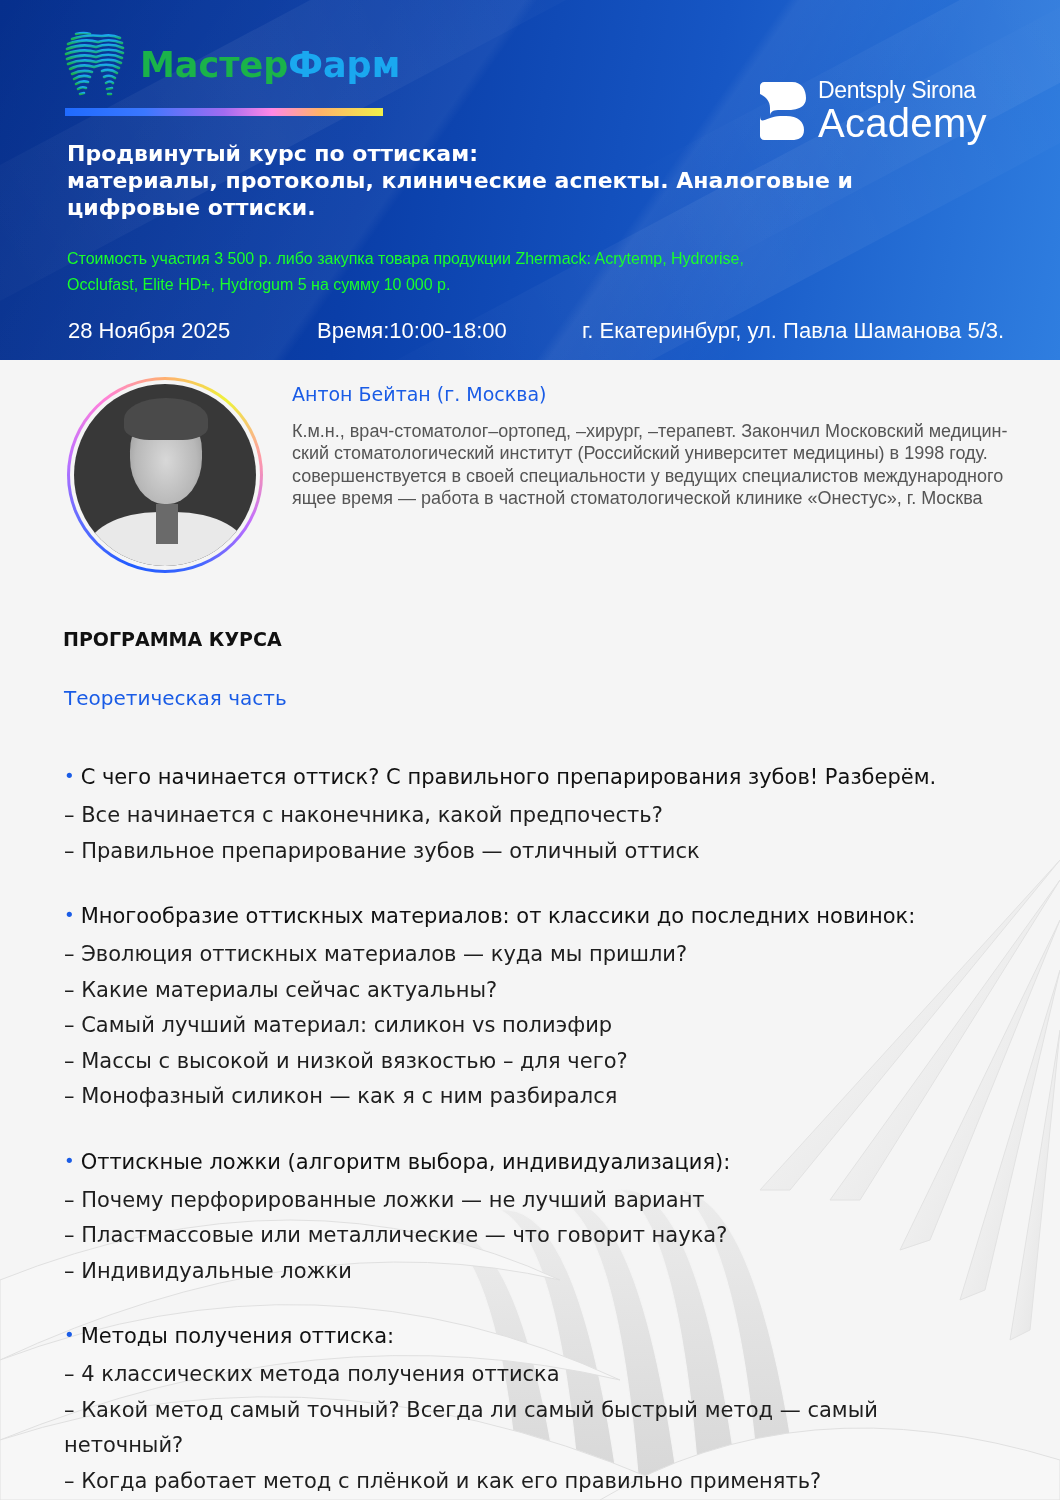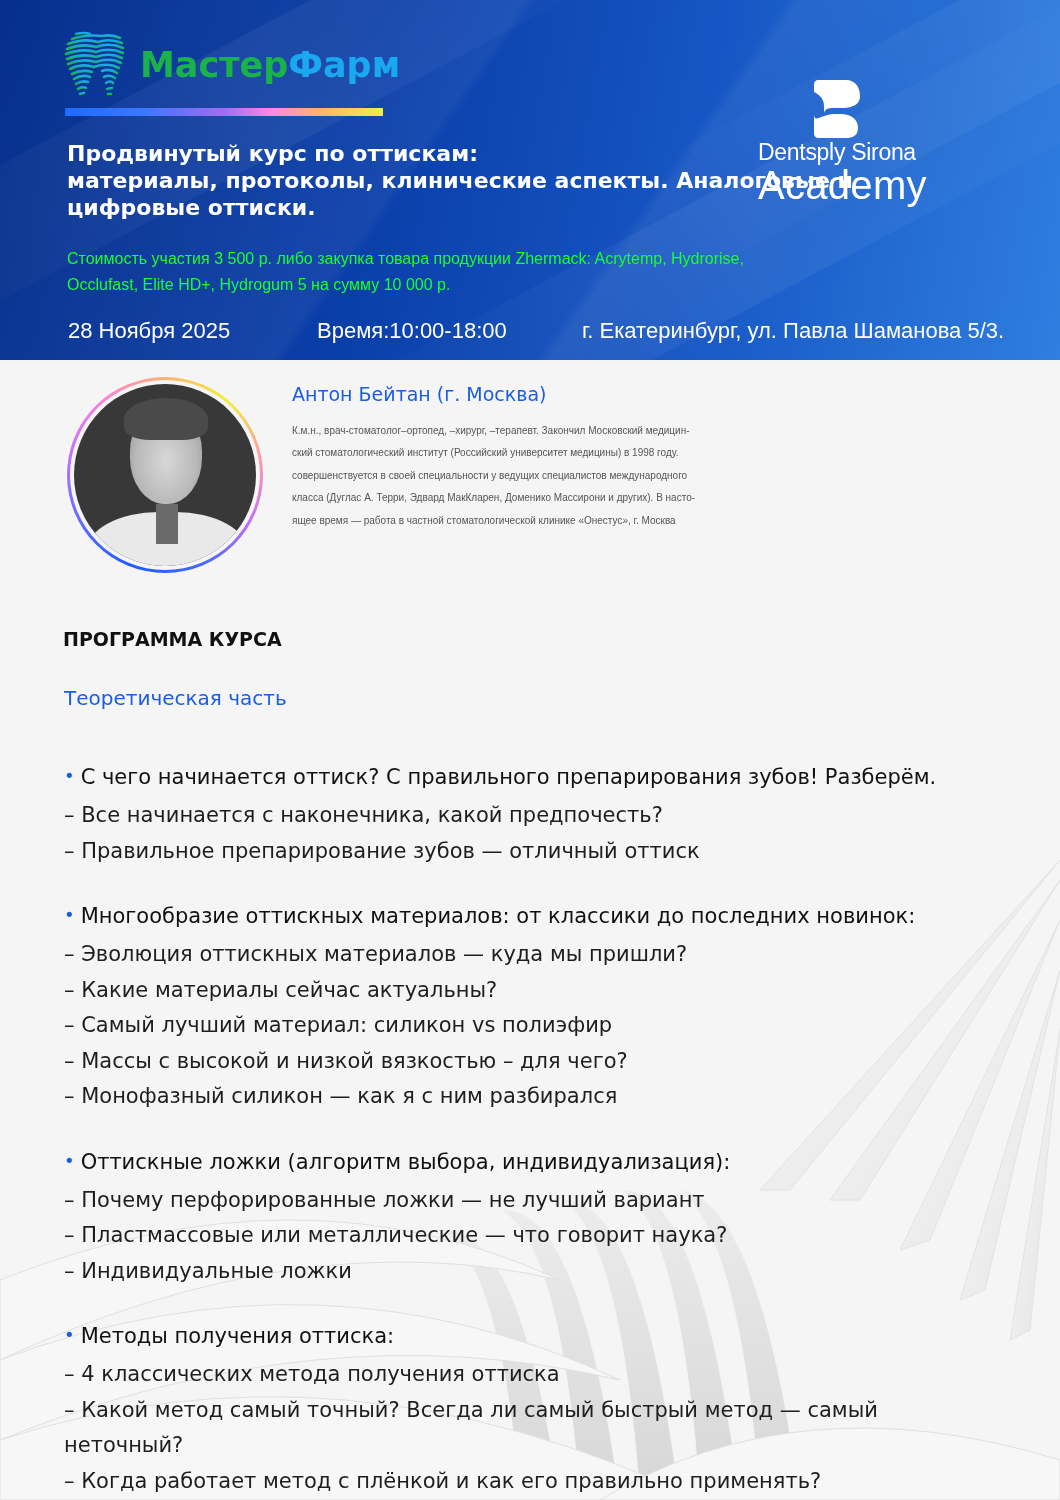--- a/index.html
+++ b/index.html
@@ -24,21 +24,21 @@
   }
   .logo-mf { position: absolute; left: 64px; top: 30px; display: flex; align-items: center; }
   .tooth-icon { width: 62px; height: 70px; margin-right: 14px; }
   .mf-text { font-family: "DejaVu Sans", sans-serif; font-weight: bold; font-size: 35px; letter-spacing: 0px; }
   .mf-a { color: #1ab34a; }
   .mf-b { color: #1aa8f0; }
   .gradient-bar {
     position: absolute; left: 65px; top: 108px; width: 318px; height: 8px;
     background: linear-gradient(90deg, #1f6bff 0%, #3b78ff 25%, #a16cf0 50%, #ff88e6 65%, #ffb36a 80%, #f0f04a 100%);
   }
-  .ds-logo { position: absolute; left: 758px; top: 78px; display: flex; align-items: center; flex-direction: column; }
+  .ds-logo { position: absolute; left: 758px; top: 78px; display: flex; align-items: center; }
   .ds-s-icon { width: 48px; height: 62px; margin-right: 12px; }
   .ds-text { color: #ffffff; font-family: "Liberation Sans", sans-serif; }
   .ds-line1 { font-size: 23px; line-height: 24px; letter-spacing: -0.3px; }
   .ds-line2 { font-size: 40px; line-height: 42px; letter-spacing: 0.3px; }
   .course-title {
     position: absolute; left: 67px; top: 140px; width: 880px;
     color: #ffffff; font-weight: bold; font-size: 22px; line-height: 27px;
     font-family: "DejaVu Sans", sans-serif;
   }
   .price {
@@ -74,21 +74,21 @@
   }
   .photo .collar {
     position: absolute; left: 82px; top: 120px; width: 22px; height: 40px; background: #6a6a6a;
   }
   .speaker-name {
     position: absolute; left: 292px; top: 383px; color: #1a5ce6; font-size: 19px;
     font-family: "DejaVu Sans", sans-serif;
   }
   .speaker-bio {
     position: absolute; left: 292px; top: 420px; width: 722px; color: #555555;
-    font-size: 10px; line-height: 22.4px; font-family: "Liberation Sans", sans-serif;
+    font-size: 18px; line-height: 22.4px; font-family: "Liberation Sans", sans-serif;
   }
   .program-title {
     position: absolute; left: 63px; top: 628px; font-weight: bold; font-size: 19px; color: #111;
     font-family: "DejaVu Sans", sans-serif;
   }
   .section-title {
     position: absolute; left: 64px; top: 686px; color: #1a5ce6; font-size: 20px;
     font-family: "DejaVu Sans", sans-serif;
   }
   .program { position: absolute; left: 64px; top: 730px; width: 970px; z-index: 2; }
@@ -170,21 +170,20 @@
       <div class="hair"></div>
     </div>
   </div>
 </div>
 
 <div class="speaker-name">Антон Бейтан (г. Москва)</div>
 <div class="speaker-bio">
   <div>К.м.н., врач-стоматолог–ортопед, –хирург, –терапевт. Закончил Московский медицин-</div>
   <div>ский стоматологический институт (Российский университет медицины) в 1998 году.</div>
   <div>совершенствуется в своей специальности у ведущих специалистов международного</div>
-  <div>класса (Дуглас А. Терри, Эдвард МакКларен, Доменико Массирони и других). В насто-</div>
   <div>ящее время — работа в частной стоматологической клинике «Онестус», г. Москва</div>
 </div>
 
 <svg class="wings" viewBox="0 0 1060 640">
   <defs>
     <linearGradient id="wg" x1="0" y1="0" x2="1" y2="1">
       <stop offset="0" stop-color="#ffffff" stop-opacity="0.95"></stop>
       <stop offset="1" stop-color="#dcdcdc" stop-opacity="0.9"></stop>
     </linearGradient>
     <linearGradient id="wg2" x1="0" y1="0" x2="0" y2="1">

